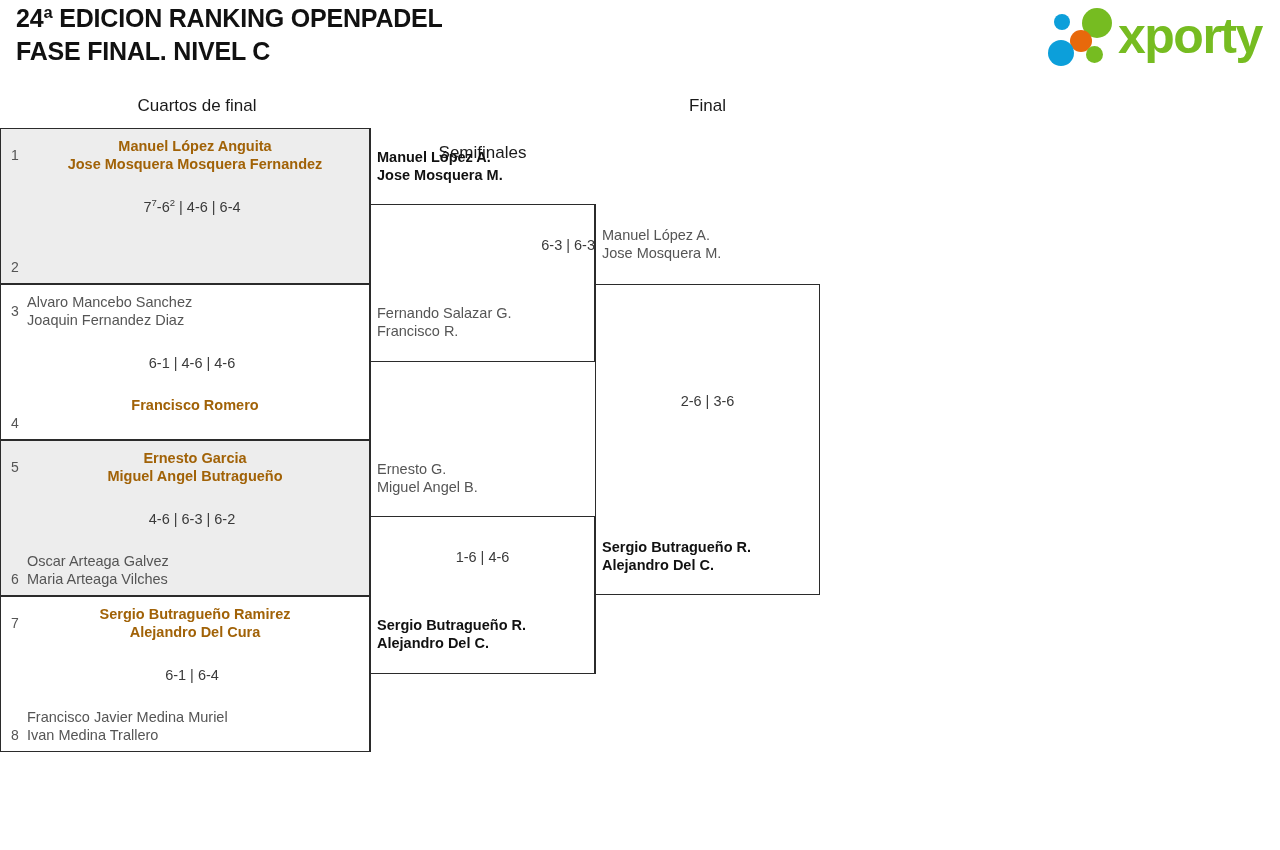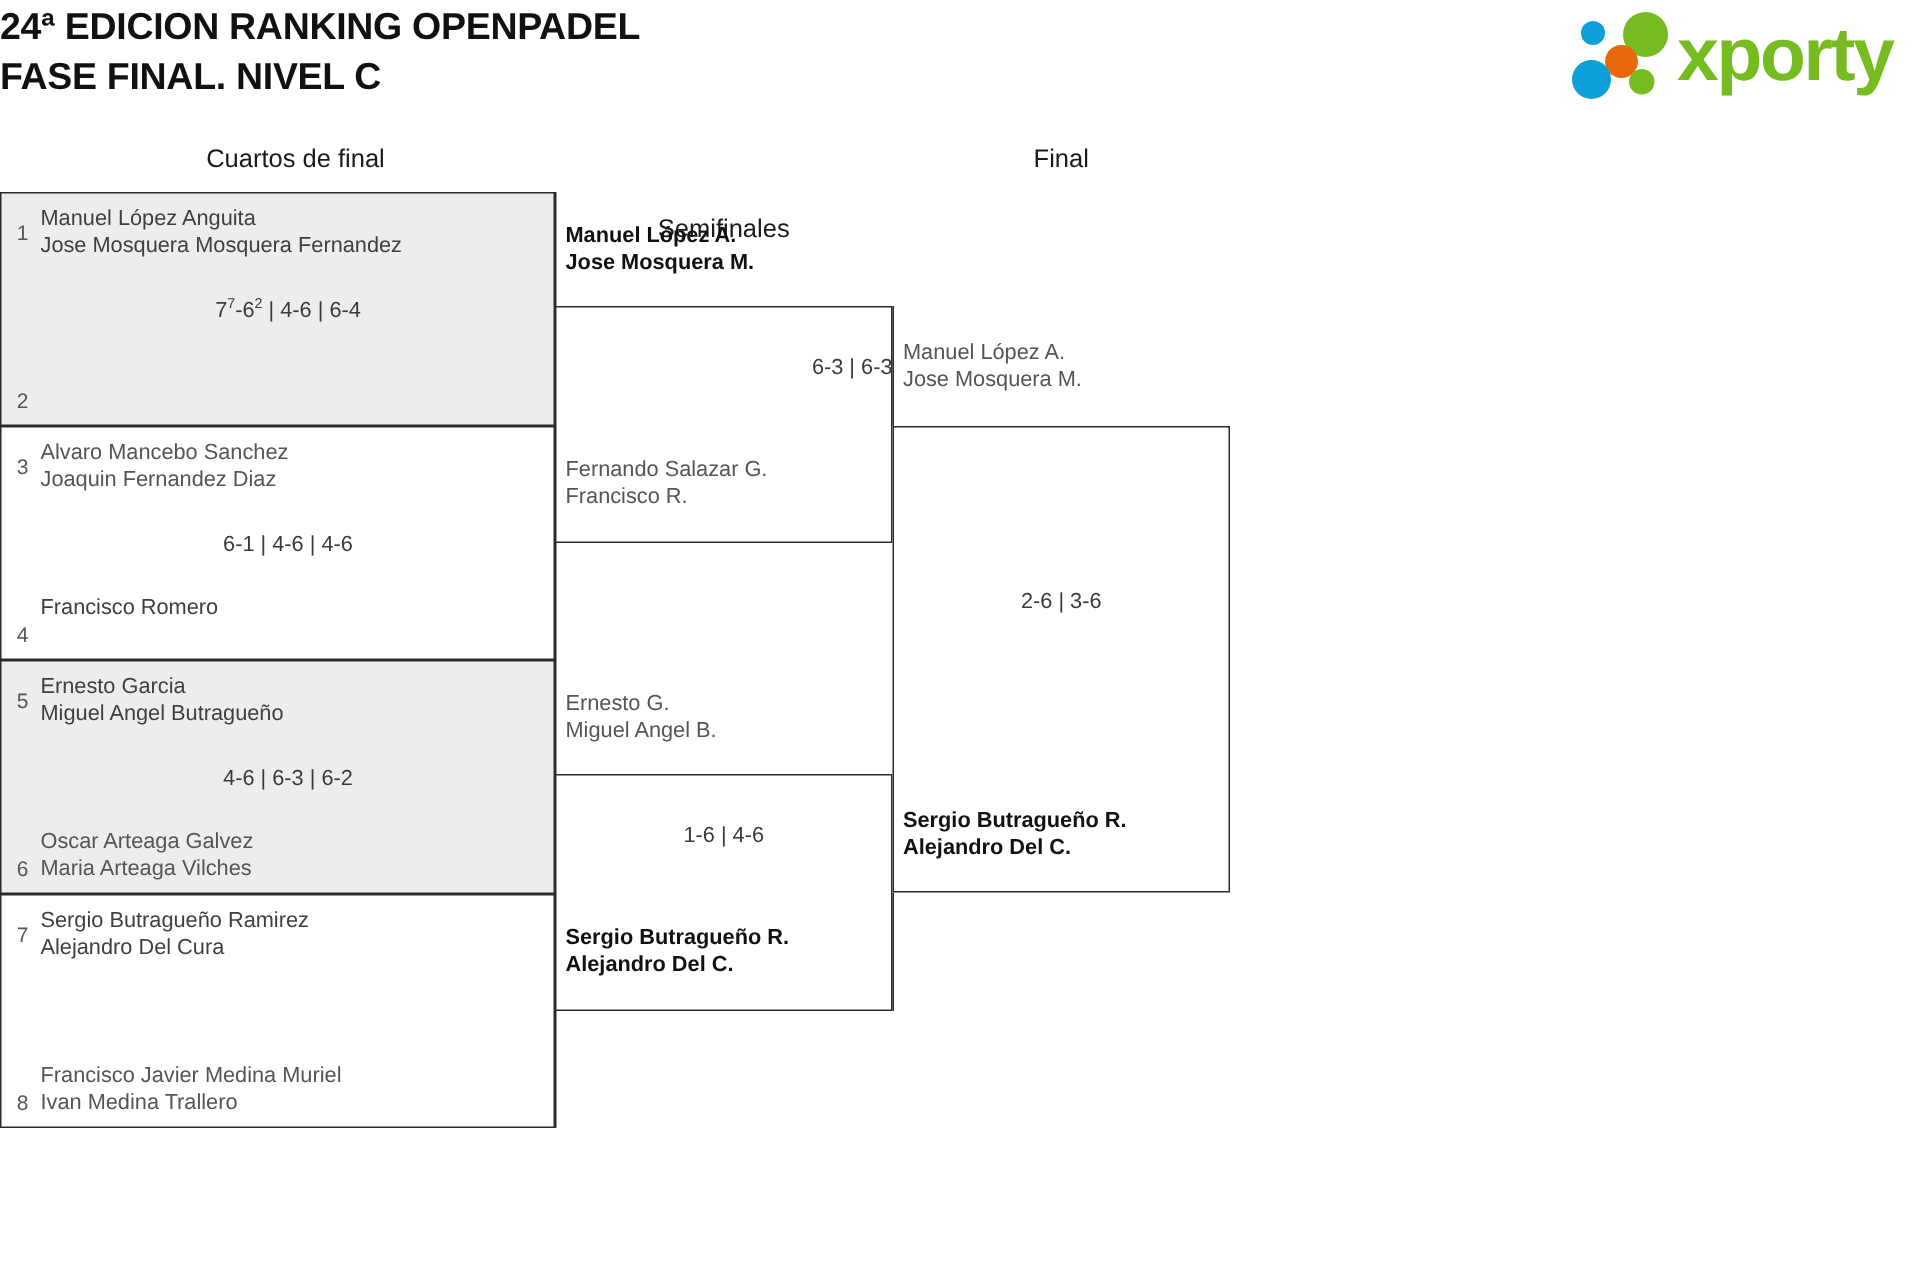--- a/index.html
+++ b/index.html
@@ -9,21 +9,21 @@
     background: #ffffff;
     font-family: "Liberation Sans", sans-serif;
     color: #1a1a1a;
     overflow: hidden;
   }
   #root { position: relative; width: 1280px; height: 850px; }
 
   
   .title-block {
     position: absolute;
-    left: 0px; top: 2px;
+    left: 16px; top: 2px;
     width: 900px;
   }
   .title-line {
     font-size: 25px;
     font-weight: 700;
     letter-spacing: -0.2px;
     line-height: 33px;
     color: #111111;
     white-space: nowrap;
   }
@@ -94,21 +94,21 @@
 
   .team {
     position: absolute;
     left: 26px;
     width: 336px;
     font-size: 14.5px;
     line-height: 18px;
     color: #555555;
     font-weight: 400;
   }
-  .team.winner { color: #404040; font-weight: 400; }
+  .team.winner { color: #a16207; font-weight: 700; text-align: center; }
   .team.top    { top: 8px; }
   .team.bottom { top: 111px; }
 
   .qf-score {
     position: absolute;
     left: 26px; top: 69px;
     width: 330px;
     text-align: center;
     font-size: 14.5px;
     line-height: 18px;
@@ -279,20 +279,21 @@
       <div>Maria Arteaga Vilches</div>
     </div>
   </div>
 
   <div class="qf-block q4">
     <div class="seed top">7</div>
     <div class="team winner top">
       <div>Sergio Butragueño Ramirez</div>
       <div>Alejandro Del Cura</div>
     </div>
+    <div class="qf-score">6-1 | 6-4</div>
     <div class="seed bottom">8</div>
     <div class="team bottom">
       <div>Francisco Javier Medina Muriel</div>
       <div>Ivan Medina Trallero</div>
     </div>
   </div>
 
   <div class="sf1-stem"></div>
   <div class="sf1-stem-lower"></div>
   <div class="sf1-box"></div>

